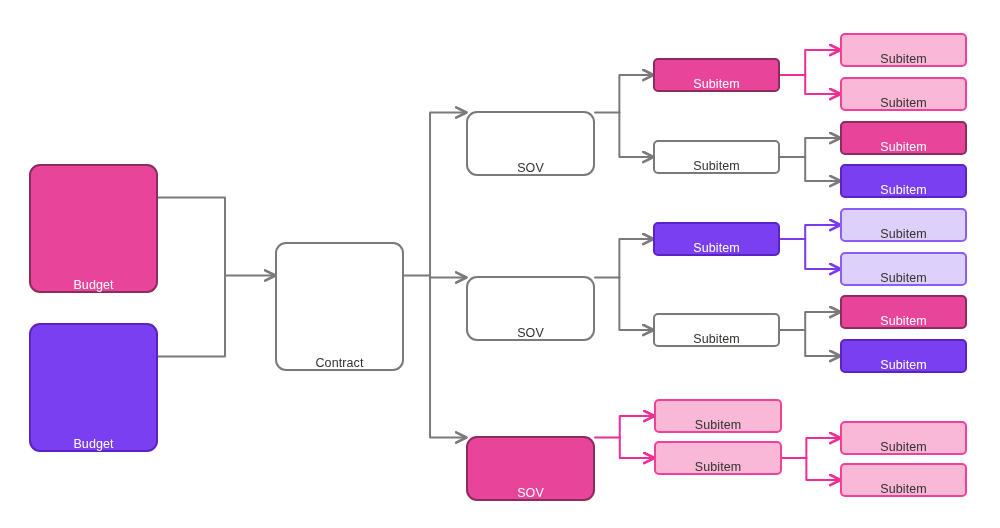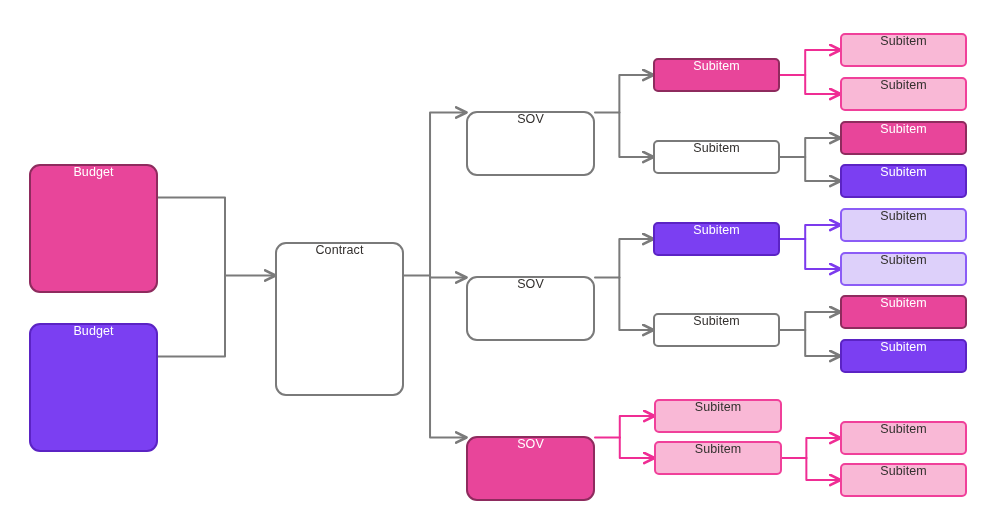--- a/index.html
+++ b/index.html
@@ -23,21 +23,21 @@
     position: absolute;
     left: 0;
     top: 0;
     width: 1000px;
     height: 528px;
   }
   .node {
     position: absolute;
     box-sizing: border-box;
     display: flex;
-    align-items: flex-start;
+    align-items: flex-end;
     justify-content: center;
     border-radius: 6px;
     font-size: 12.5px;
     line-height: 1;
     letter-spacing: 0.1px;
     text-align: center;
     user-select: none;
   }
   .node.big { border-radius: 11px; margin-top: 31px; }
   .node.bar { border-radius: 5px; }
@@ -90,21 +90,21 @@
       <path d="M 782 458 L 806.36 458" fill="none" stroke="#ef2d94" stroke-width="2" stroke-linecap="round" stroke-linejoin="round"></path>
       <path d="M 806.36 458 L 806.36 458 Q 806.36 458 806.36 458 L 806.36 438 Q 806.36 438 806.36 438 L 840 438" fill="none" stroke="#ef2d94" stroke-width="2" stroke-linecap="round" stroke-linejoin="round" marker-end="url(#arrow-pink)"></path>
       <path d="M 806.36 458 L 806.36 458 Q 806.36 458 806.36 458 L 806.36 480 Q 806.36 480 806.36 480 L 840 480" fill="none" stroke="#ef2d94" stroke-width="2" stroke-linecap="round" stroke-linejoin="round" marker-end="url(#arrow-pink)"></path>
     </svg>
 <div class="node big" style="left: 29px; top: 133px; width: 129px; height: 129px; background: rgb(232, 69, 154); border: 2px solid rgb(142, 43, 94); color: rgb(255, 255, 255);">
       <span class="label">Budget</span>
     </div>
     <div class="node big" style="left: 29px; top: 292px; width: 129px; height: 129px; background: rgb(123, 63, 242); border: 2px solid rgb(91, 35, 196); color: rgb(255, 255, 255);">
       <span class="label">Budget</span>
     </div>
-    <div class="node big" style="left: 275px; top: 211px; width: 129px; height: 154px; background: rgb(255, 255, 255); border: 2px solid rgb(122, 122, 122); color: rgb(51, 48, 46);">
+    <div class="node big" style="left: 275px; top: 211px; width: 129px; height: 129px; background: rgb(255, 255, 255); border: 2px solid rgb(122, 122, 122); color: rgb(51, 48, 46);">
       <span class="label">Contract</span>
     </div>
     <div class="node big" style="left: 466px; top: 80px; width: 129px; height: 65px; background: rgb(255, 255, 255); border: 2px solid rgb(122, 122, 122); color: rgb(51, 48, 46);">
       <span class="label">SOV</span>
     </div>
     <div class="node big" style="left: 466px; top: 245px; width: 129px; height: 65px; background: rgb(255, 255, 255); border: 2px solid rgb(122, 122, 122); color: rgb(51, 48, 46);">
       <span class="label">SOV</span>
     </div>
     <div class="node big" style="left: 466px; top: 405px; width: 129px; height: 65px; background: rgb(232, 69, 154); border: 2px solid rgb(142, 43, 94); color: rgb(255, 255, 255);">
       <span class="label">SOV</span>

